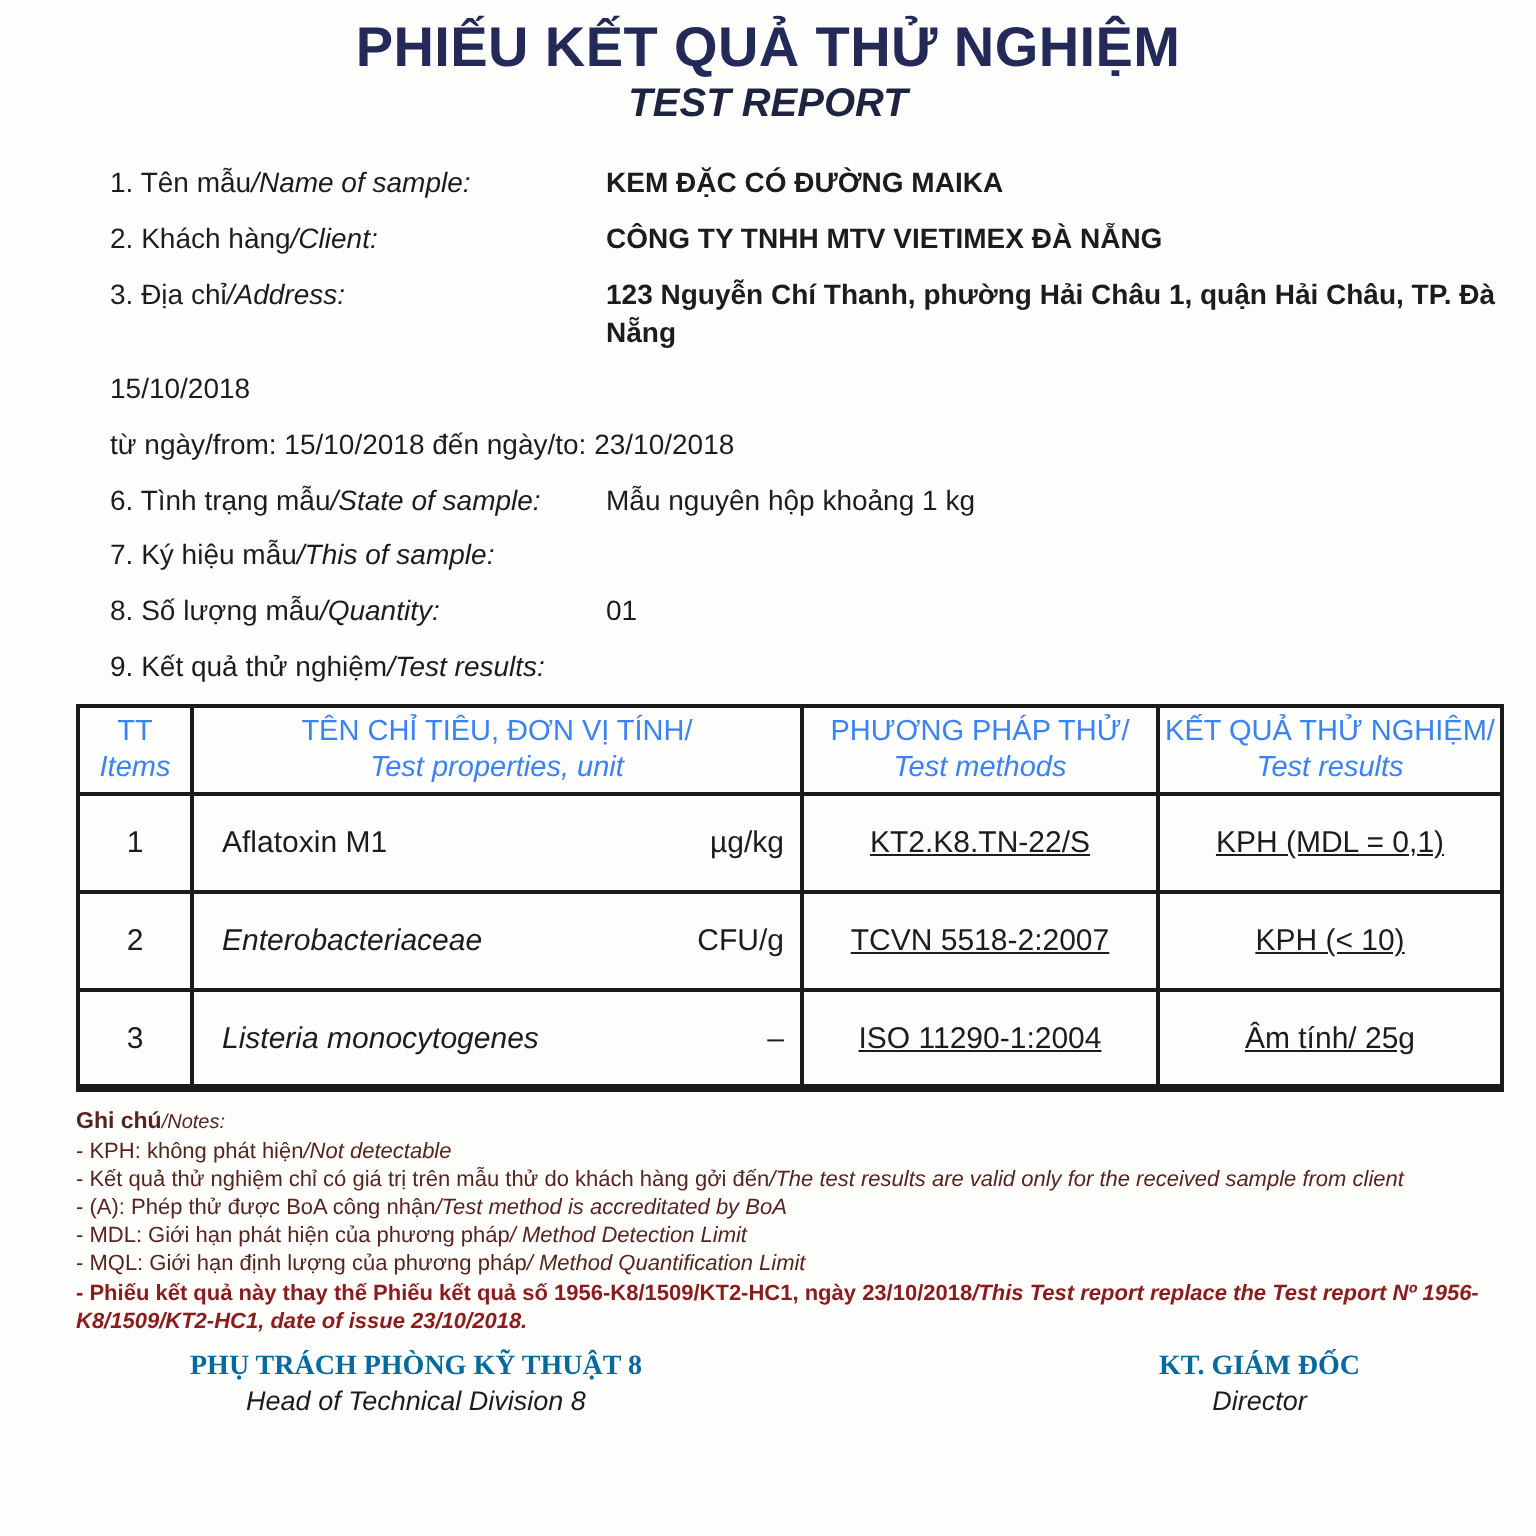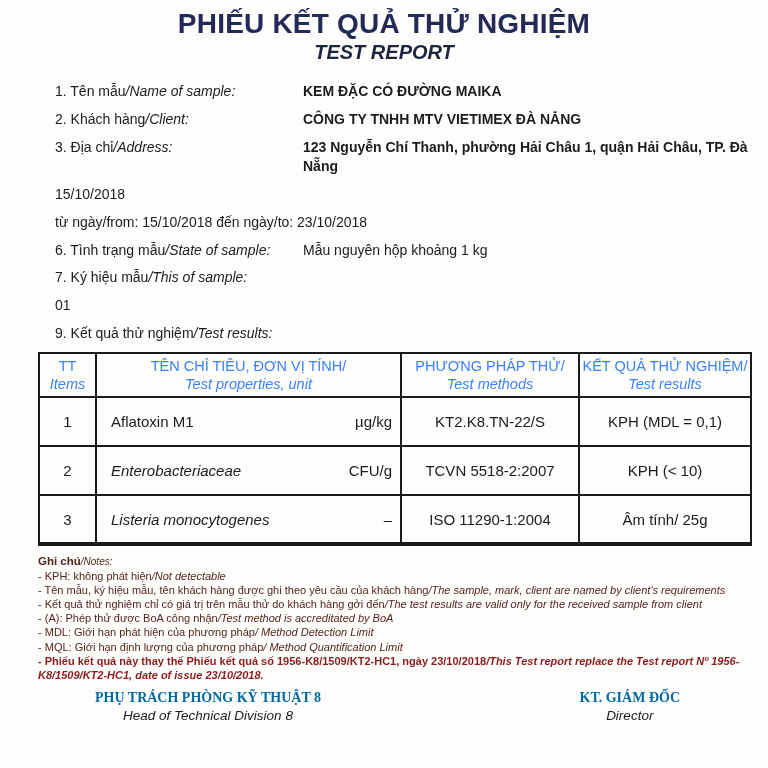--- a/index.html
+++ b/index.html
@@ -60,21 +60,21 @@
     line-height: 1.25;
     color: #3b82f6;
     vertical-align: middle;
   }
   .hen { font-style: italic; }
   .results-table tbody td { height: 49px; font-size: 15px; vertical-align: middle; }
   .td-tt { text-align: center; }
   .td-prop { padding: 0 8px 0 14px; }
   .prop-line { display: flex; justify-content: space-between; align-items: baseline; }
   .sci { font-style: italic; }
-  .td-method, .td-result { text-align: center; }
+  .td-method, .td-result { text-align: center; text-decoration: underline; }
   
   .notes {
     margin: 8px 0 0 38px;
     width: 714px;
     font-size: 11px;
     line-height: 1.28;
     color: #56241f;
   }
   .note-head .nvi { font-weight: 700; font-size: 11.5px; }
   .note-head .nen { font-style: italic; font-size: 10px; }
@@ -127,20 +127,21 @@
       <div class="flabel"><span class="lvi">6. Tình trạng mẫu</span><span class="len">/State of sample:</span></div>
       <div class="fvalue">Mẫu nguyên hộp khoảng 1 kg</div>
     </div>
 
     <div class="frow">
       <div class="flabel"><span class="lvi">7. Ký hiệu mẫu</span><span class="len">/This of sample:</span></div>
       <div class="fvalue"></div>
     </div>
 
     <div class="frow">
+      <div class="flabel"><span class="lvi">8. Số lượng mẫu</span><span class="len">/Quantity:</span></div>
       <div class="fvalue">01</div>
     </div>
 
     <div class="frow">
       <div class="flabel"><span class="lvi">9. Kết quả thử nghiệm</span><span class="len">/Test results:</span></div>
       <div class="fvalue"></div>
     </div>
 
   </div>
 
@@ -206,21 +207,20 @@
         <td class="td-result">Âm tính/ 25g</td>
       </tr>
     </tbody>
   </table>
 
   <div class="notes">
     <div class="note-head"><span class="nvi">Ghi chú</span><span class="nen">/Notes:</span></div>
 
     <div class="note-line"><span class="nvi">- KPH: không phát hiện</span><span class="nen">/Not detectable</span></div>
 
-    <div class="note-line"><span class="nvi">- Tên mẫu, ký hiệu mẫu, tên khách hàng được ghi theo yêu cầu của khách hàng</span><span class="nen">/The sample, mark, client are named by client's requirements</span></div>
 
     <div class="note-line"><span class="nvi">- Kết quả thử nghiệm chỉ có giá trị trên mẫu thử do khách hàng gởi đến</span><span class="nen">/The test results are valid only for the received sample from client</span></div>
 
 
     <div class="note-line"><span class="nvi">- (A): Phép thử được BoA công nhận</span><span class="nen">/Test method is accreditated by BoA</span></div>
 
     <div class="note-line"><span class="nvi">- MDL: Giới hạn phát hiện của phương pháp</span><span class="nen">/ Method Detection Limit</span></div>
 
     <div class="note-line"><span class="nvi">- MQL: Giới hạn định lượng của phương pháp</span><span class="nen">/ Method Quantification Limit</span></div>
 

